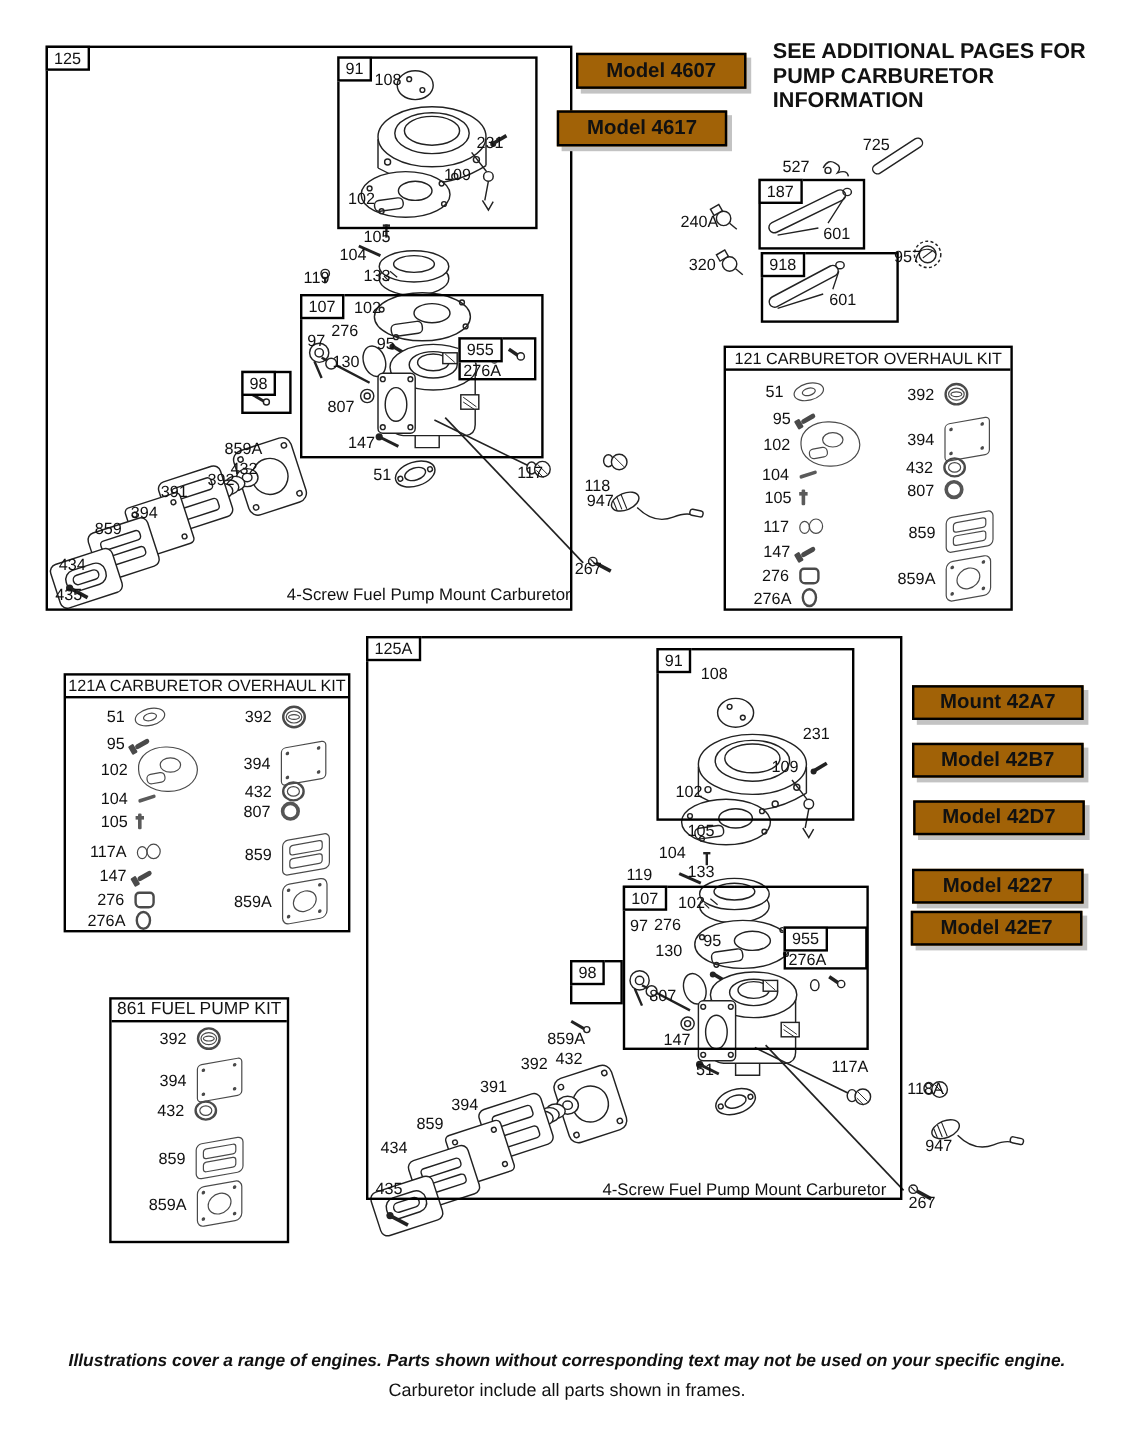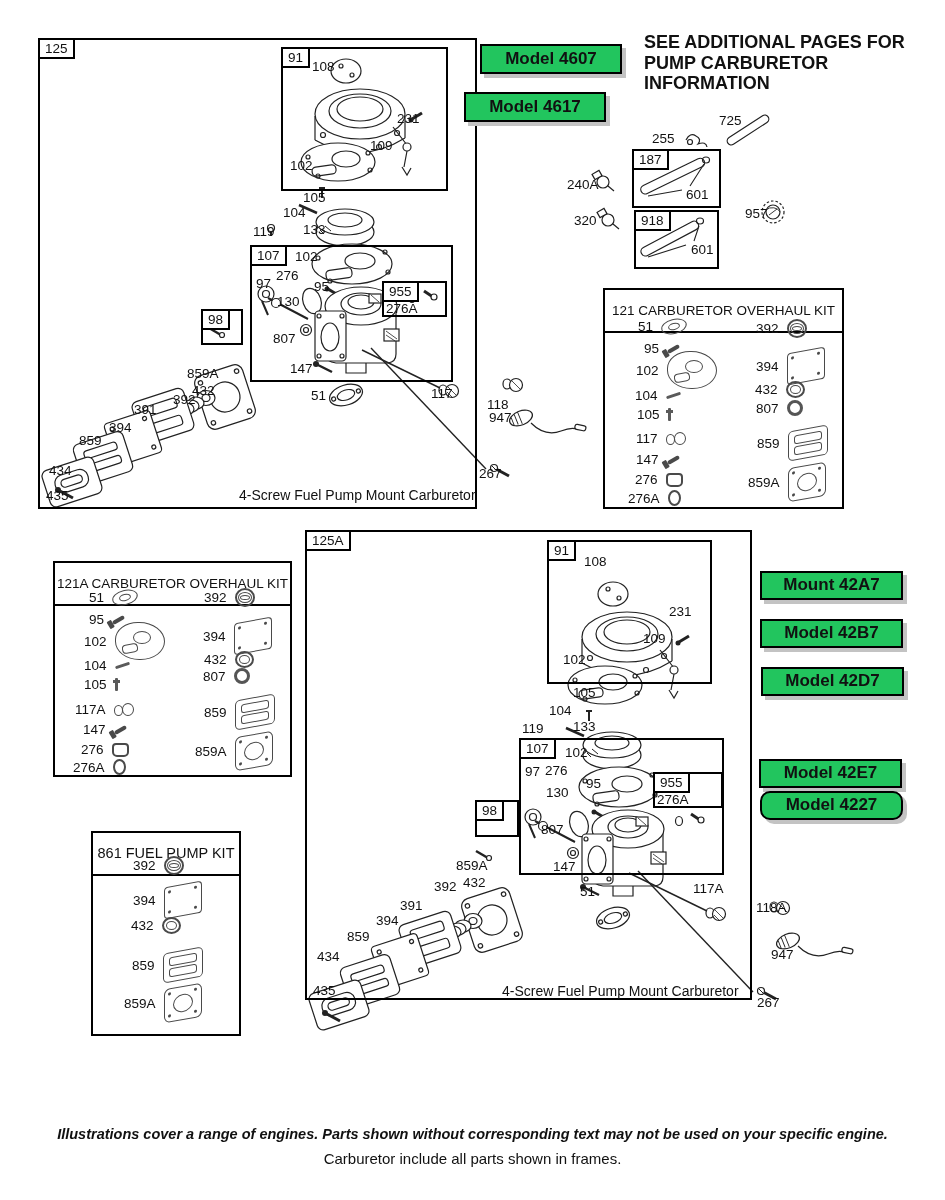--- a/index.html
+++ b/index.html
@@ -2,26 +2,26 @@
 <html><head>
 <meta charset="utf-8">
 <style>
   html,body{margin:0;padding:0;background:#fff;}
   body{width:945px;height:1200px;position:relative;font-family:"Liberation Sans",sans-serif;color:#111;overflow:hidden;}
   #art{position:absolute;left:0;top:0;z-index:0;}
   .frame{position:absolute;border:2px solid #000;background:transparent;z-index:1;}
   .tag{position:absolute;top:-2px;left:-2px;border:2px solid #000;background:#fff;padding:0 5px;font-size:13.5px;line-height:17px;z-index:3;white-space:nowrap;}
   .plabel{position:absolute;font-size:13.5px;line-height:15px;white-space:nowrap;z-index:2;}
   .caption{position:absolute;font-size:14px;z-index:2;white-space:nowrap;}
-  .model-box{position:absolute;border:2px solid #000;background:#22c55e;box-shadow:4px 4px 0 0 #c3c3c3;text-align:center;font-weight:bold;z-index:2;}
+  .model-box{position:absolute;border:2px solid #000;background:#a16207;box-shadow:4px 4px 0 0 #c3c3c3;text-align:center;font-weight:bold;z-index:2;}
   .model-box.big{width:138px;height:26px;font-size:17px;line-height:25px;}
   .model-box.side{width:139px;height:25px;font-size:17px;line-height:24px;}
   .heading{position:absolute;left:644px;top:32px;width:290px;font-size:18px;line-height:20.5px;font-weight:bold;z-index:2;}
   .kit{position:absolute;border:2px solid #000;background:transparent;z-index:1;}
-  .kit-title{border-bottom:2px solid #000;text-align:center;font-size:13.5px;line-height:17px;padding:12px 1px;white-space:nowrap;}
+  .kit-title{border-bottom:2px solid #000;text-align:center;font-size:13.5px;line-height:17px;padding:0 1px;white-space:nowrap;}
   .kit-item{position:absolute;display:flex;align-items:center;font-size:13.5px;white-space:nowrap;}
   .footer1{position:absolute;left:0;right:0;top:1126px;text-align:center;font-size:14.5px;font-weight:bold;font-style:italic;z-index:2;}
   .footer2{position:absolute;left:0;right:0;top:1150px;text-align:center;font-size:15px;z-index:2;}
   .sub276a{position:absolute;left:2px;top:18px;font-size:13.5px;}
   
   .ic{display:inline-block;position:relative;margin-left:8px;flex:none;}
   .i-screw{width:13px;height:4px;background:#4a4a4a;border-radius:2px;transform:rotate(-30deg);}
   .i-screw::before{content:"";position:absolute;left:-5px;top:-2px;width:5px;height:8px;background:#4a4a4a;border-radius:1px;}
   .i-pin{width:15px;height:3px;background:#5a5a5a;border-radius:1.5px;transform:rotate(-18deg);}
   .i-needle{width:3px;height:13px;background:#5a5a5a;border-radius:1px;}
@@ -245,21 +245,21 @@
 <div>
   <div class="model-box big" style="left:480px;top:44px;"><span>Model 4607</span></div>
   <div class="model-box big" style="left:464px;top:92px;"><span>Model 4617</span></div>
 </div>
 
 <div>
   <div class="model-box side" style="left:760px;top:571px;"><span>Mount 42A7</span></div>
   <div class="model-box side" style="left:760px;top:619px;"><span>Model 42B7</span></div>
   <div class="model-box side" style="left:761px;top:667px;"><span>Model 42D7</span></div>
   <div class="model-box side" style="left:759px;top:715px;margin-top:44px;"><span>Model 42E7</span></div>
-  <div class="model-box side" style="left:760px;top:791px;border-radius:10px;"><span>Model 4227</span></div>
+  <div class="model-box side" style="left:760px;top:724px;"><span>Model 4227</span></div>
 </div>
 
 <div class="frame" style="left:38px;top:38px;width:435px;height:467px;">
   <div class="tag">125</div>
   <div class="frame" style="left:241px;top:7px;width:163px;height:140px;">
     <div class="tag">91</div>
   </div>
   <div class="frame" style="left:210px;top:205px;width:199px;height:133px;">
     <div class="tag">107</div>
   </div>
@@ -347,21 +347,21 @@
   <div class="caption" style="left:195px;top:451px;">4-Screw Fuel Pump Mount Carburetor</div>
 </div>
 
 <div class="frame" style="left:632px;top:149px;width:85px;height:55px;">
   <div class="tag">187</div>
   <div>
 
   <span class="plabel" style="position: absolute; left: 52px; top: 36px;">601</span>
     </div>
 </div>
-<div class="frame" style="left:634px;top:210px;width:81px;height:55px;">
+<div class="frame" style="left:634px;top:210px;width:81px;height:55px;padding-left:30px;">
   <div class="tag">918</div>
   <div>
 
   <span class="plabel" style="position: absolute; left: 55px; top: 30px;">601</span>
     </div>
 </div>
 
 <div style="position:absolute;left:0;top:0;z-index:2;">
 
 <span class="plabel" style="position: absolute; left: 487px; top: 397px;">118</span>
@@ -370,21 +370,21 @@
   </div>
 <div style="position:absolute;left:0;top:0;z-index:2;">
 
 <span class="plabel" style="position: absolute; left: 756px; top: 900px;">118A</span>
     <span class="plabel" style="position: absolute; left: 771px; top: 947px;">947</span>
     <span class="plabel" style="position: absolute; left: 757px; top: 995px;">267</span>
   </div>
 <div style="position:absolute;left:0;top:0;z-index:2;">
 
 <span class="plabel" style="position: absolute; left: 719px; top: 113px;">725</span>
-    <span class="plabel" style="position: absolute; left: 652px; top: 131px;">255</span>
+    <span class="plabel" style="position: absolute; left: 652px; top: 131px;">527</span>
     <span class="plabel" style="position: absolute; left: 567px; top: 177px;">240A</span>
     <span class="plabel" style="position: absolute; left: 574px; top: 213px;">320</span>
     <span class="plabel" style="position: absolute; left: 745px; top: 206px;">957</span>
   </div>
 
 <div class="kit" style="left:603px;top:288px;width:237px;height:217px;">
   <div class="kit-title">121 CARBURETOR OVERHAUL KIT</div>
   <div>
 
   <div class="kit-item" style="position: absolute; left: 33px; top: 29px;">

